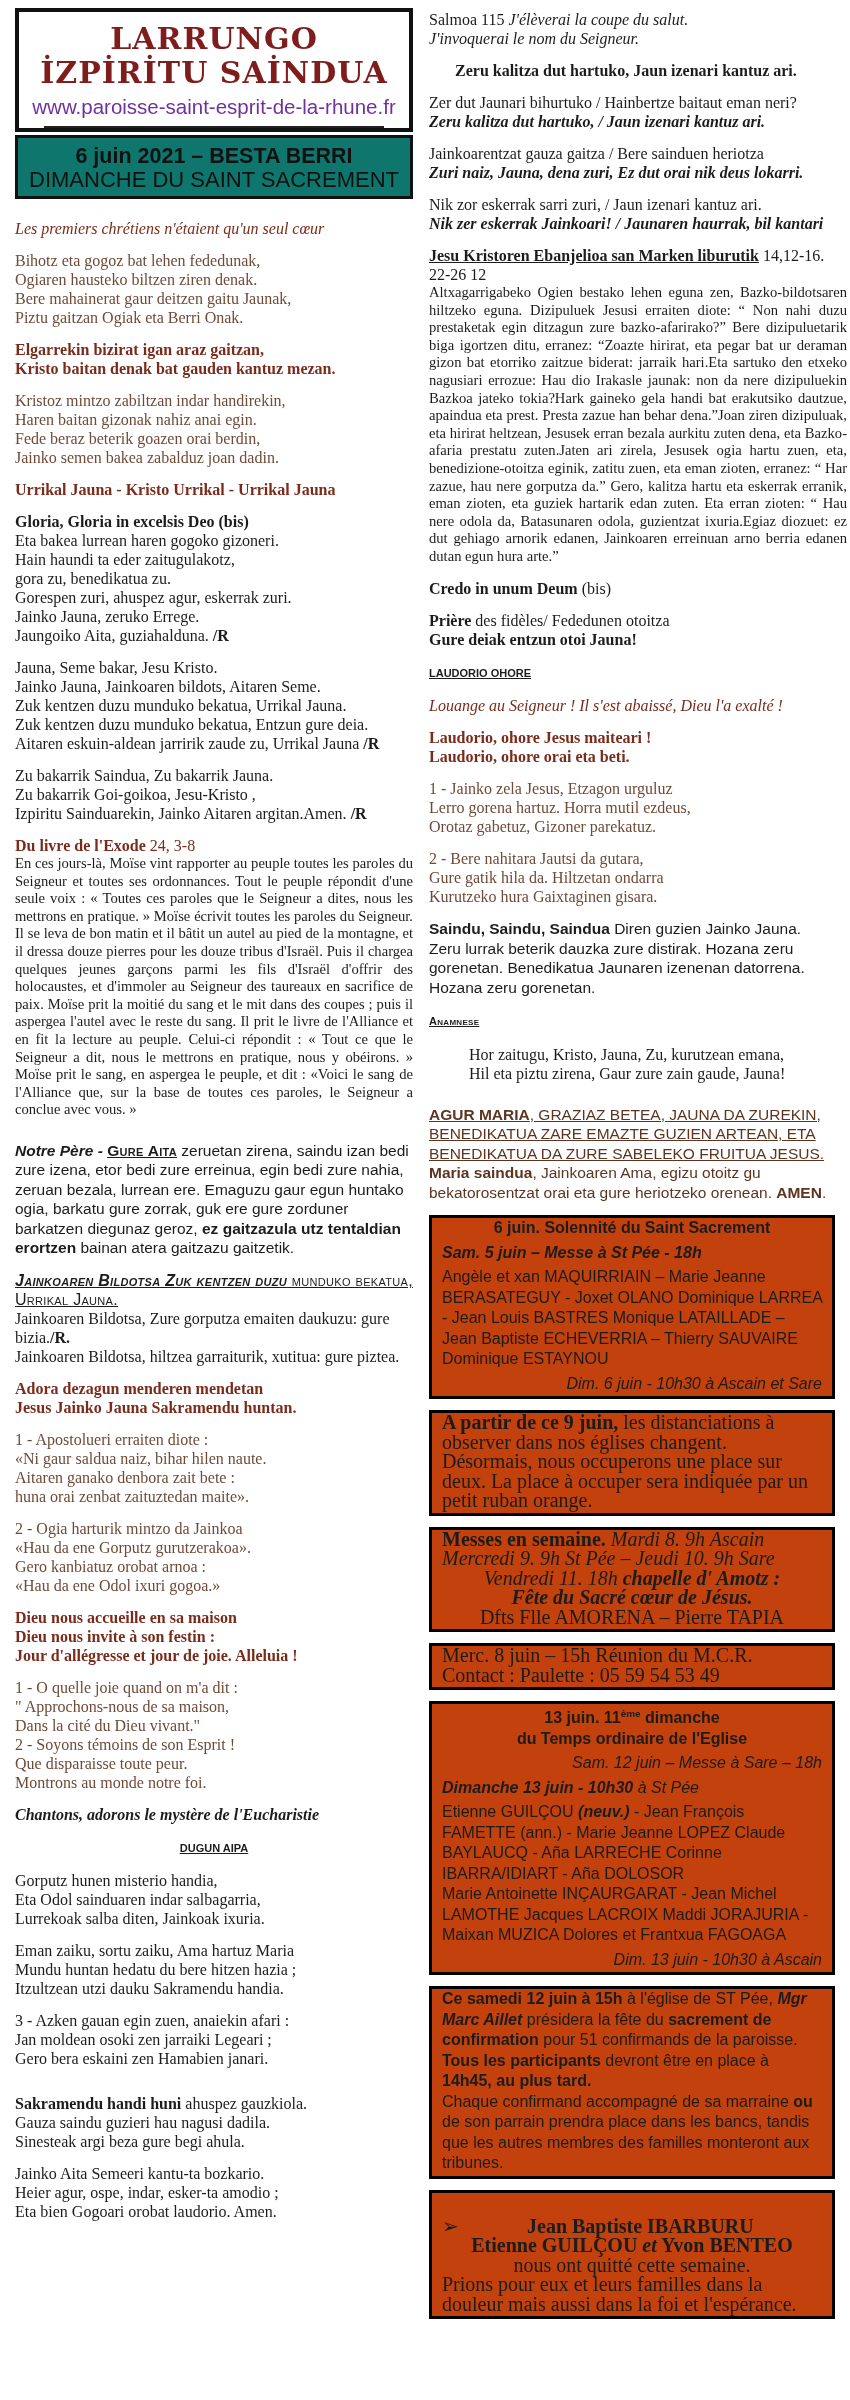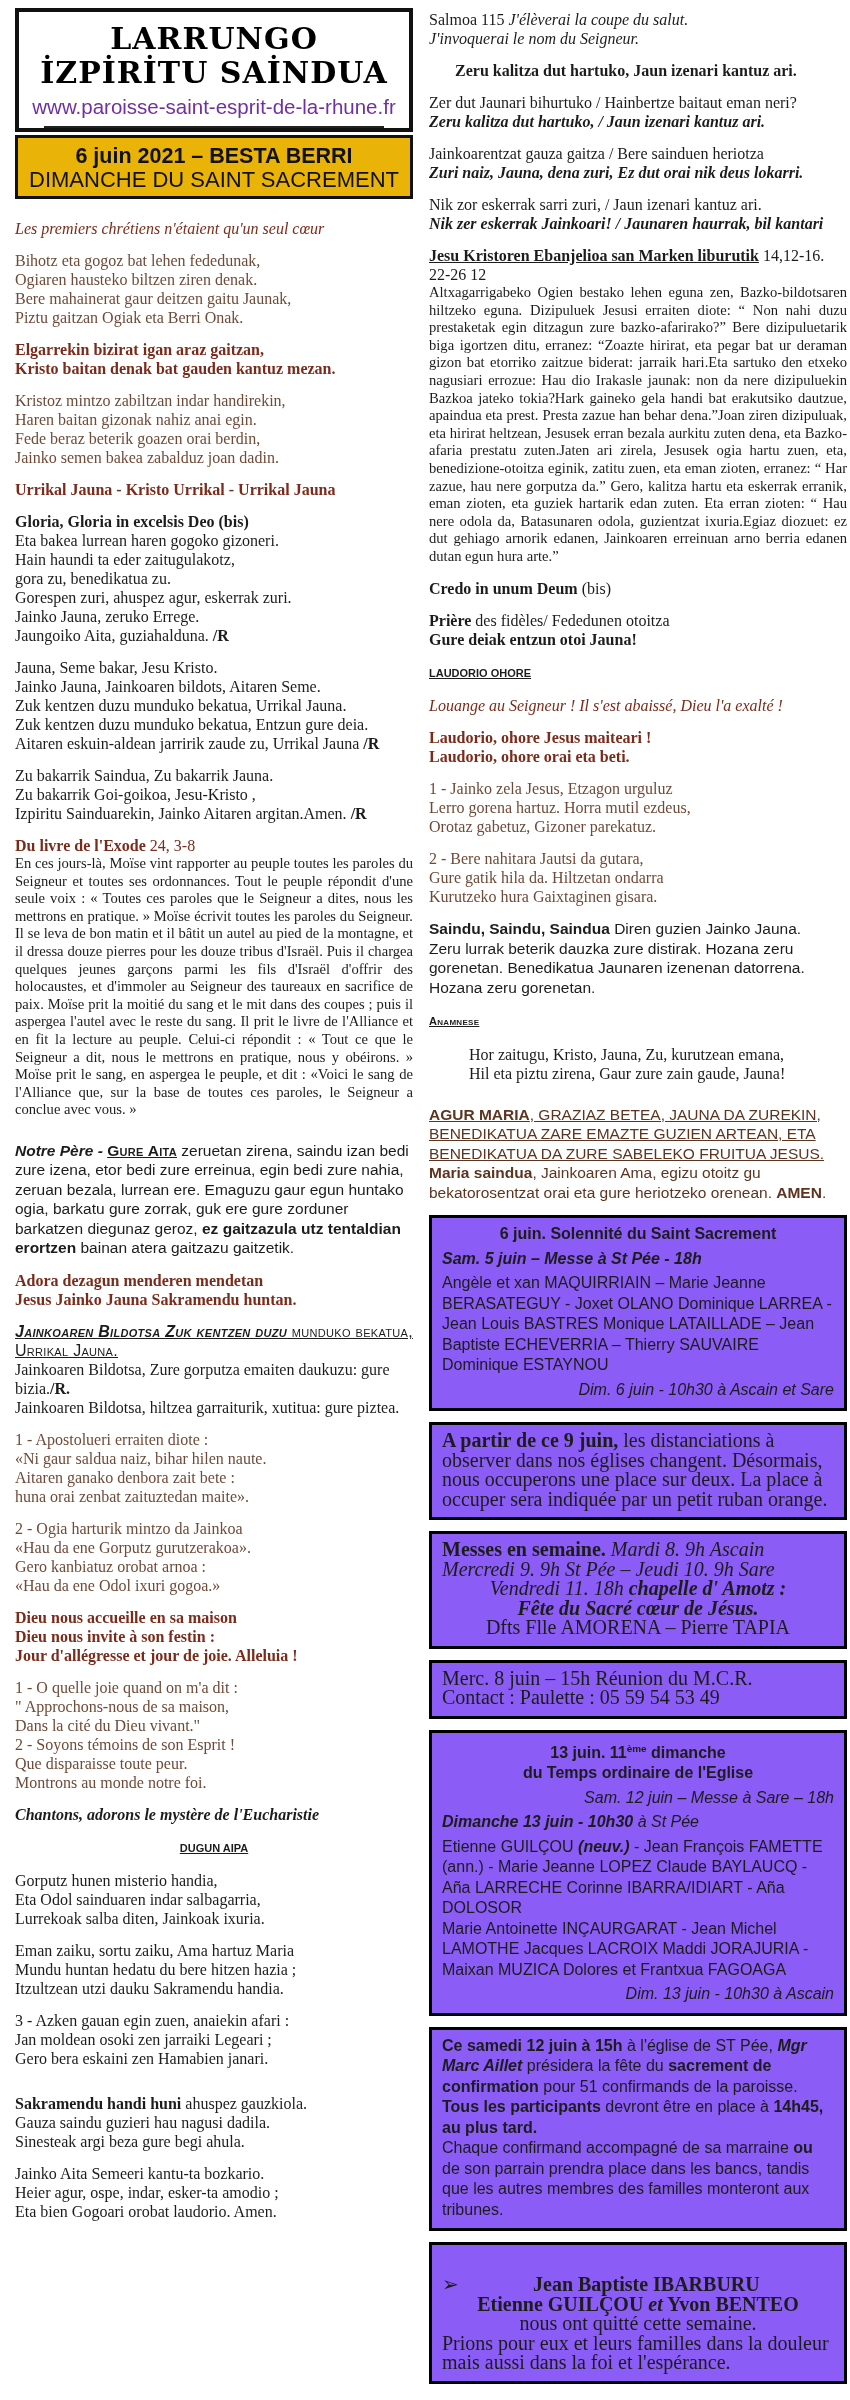--- a/index.html
+++ b/index.html
@@ -3,24 +3,24 @@
 <meta charset="utf-8">
 <style>
   html,body{margin:0;padding:0;background:#ffffff;}
   body{width:850px;height:2400px;overflow:hidden;color:#1c1c1c;}
   .page{display:flex;gap:16px;padding:8px 3px 0 15px;box-sizing:border-box;}
   .col-left{width:398px;flex:none;}
   .col-right{flex:1;min-width:0;padding-top:2px;}
 
   
   .logo-box{border:4px solid #111;text-align:center;padding:10px 2px 0 2px;background:#fff;}
-  .logo-title{font-family:"DejaVu Serif",serif;font-weight:bold;color:#000000;font-size:30px;line-height:34px;letter-spacing:1px;}
+  .logo-title{font-family:"DejaVu Serif",serif;font-weight:bold;color:#7f1d1d;font-size:30px;line-height:34px;letter-spacing:1px;}
   .logo-url{font-family:"Liberation Sans",sans-serif;color:#7030a0;font-size:20.5px;line-height:24px;margin-top:5px;}
   .logo-rule{border-top:2px solid #222;width:88%;margin:7px auto 0 auto;height:0;}
-  .title-box{border:3px solid #111;margin-top:3px;text-align:center;padding:5px 2px 6px 2px;margin-bottom:20px;background:#eab308;}
+  .title-box{border:3px solid #111;margin-top:3px;text-align:center;padding:5px 2px 6px 2px;margin-bottom:20px;background:#0f766e;}
   .title-line1{font-family:"Liberation Sans",sans-serif;font-weight:bold;font-size:21.5px;line-height:26px;color:#111;}
   .title-line2{font-family:"Liberation Sans",sans-serif;font-weight:normal;font-size:22px;line-height:21px;color:#111;}
 
   
   .p{margin:0 0 13px 0;}
   .serif{font-family:"Liberation Serif",serif;font-size:16px;line-height:19px;}
   .sans{font-family:"Liberation Sans",sans-serif;font-size:15.5px;line-height:19.5px;}
   .ff-sans{font-family:"Liberation Sans",sans-serif;}
   .b{font-weight:700;}
   .i{font-style:italic;}
@@ -36,21 +36,21 @@
   .mts{padding-top:24px;}
   .fs18{font-size:11px;}
   .maroon{color:#7a2c1c;}
   .brown{color:#6f4a38;}
   .black{color:#1c1c1c;}
   .darkbrown{color:#5d3420;}
   .just{text-align:justify;font-size:14.6px;line-height:17.6px;}
   .arrow{float:left;font-weight:400;}
 
   
-  .box{border:3px solid #000;padding:6px 10px;margin:0 0 11px 0;background:#8b5cf6;}
+  .box{border:3px solid #000;padding:0 10px;margin:0 12px 11px 0;background:#c2410c;}
   .box .p{margin:0 0 4px 0;}
   .box .p:last-child{margin-bottom:2px;}
   .bx{font-size:16px;line-height:20.5px;}
   .bxs{font-size:20px;line-height:19.5px;}
 </style>
 </head>
 <body>
 
 <div class="page">
   <div class="col-left">
@@ -107,28 +107,28 @@
           <div>Zu bakarrik Goi-goikoa, Jesu-Kristo ,</div>
           <div><span>Izpiritu Sainduarekin, Jainko Aitaren argitan.Amen. </span><span class="b">/R</span></div>
         </div>
         <div class="p serif black">
           <div><span class="b maroon">Du livre de l'Exode</span><span class="maroon"> 24, 3-8</span></div>
           <div class="just">En ces jours-là, Moïse vint rapporter au peuple toutes les paroles du Seigneur et toutes ses ordonnances. Tout le peuple répondit d'une seule voix : « Toutes ces paroles que le Seigneur a dites, nous les mettrons en pratique. » Moïse écrivit toutes les paroles du Seigneur. Il se leva de bon matin et il bâtit un autel au pied de la montagne, et il dressa douze pierres pour les douze tribus d'Israël. Puis il chargea quelques jeunes garçons parmi les fils d'Israël d'offrir des holocaustes, et d'immoler au Seigneur des taureaux en sacrifice de paix. Moïse prit la moitié du sang et le mit dans des coupes ; puis il aspergea l'autel avec le reste du sang. Il prit le livre de l'Alliance et en fit la lecture au peuple. Celui-ci répondit : « Tout ce que le Seigneur a dit, nous le mettrons en pratique, nous y obéirons. » Moïse prit le sang, en aspergea le peuple, et dit : «Voici le sang de l'Alliance que, sur la base de toutes ces paroles, le Seigneur a conclue avec vous. »</div>
         </div>
         <div class="p sans black mt">
           <div class="flow"><span class="b i">Notre Père - </span><span class="b u sc">Gure Aita</span><span> zeruetan zirena, saindu izan bedi zure izena, etor bedi zure erreinua, egin bedi zure nahia, zeruan bezala, lurrean ere. Emaguzu gaur egun huntako ogia, barkatu gure zorrak, guk ere gure zorduner barkatzen diegunaz geroz, </span><span class="b">ez gaitzazula utz tentaldian erortzen</span><span> bainan atera gaitzazu gaitzetik.</span></div>
         </div>
-        <div class="p serif b maroon">
-          <div>Adora dezagun menderen mendetan</div>
-          <div>Jesus Jainko Jauna Sakramendu huntan.</div>
-        </div>
         <div class="p serif black">
           <div class="flow"><span class="ff-sans b i u sc">Jainkoaren Bildotsa Zuk kentzen duzu</span><span class="ff-sans u sc"> munduko bekatua, Urrikal Jauna.</span></div>
           <div class="flow"><span>Jainkoaren Bildotsa, Zure gorputza emaiten daukuzu: gure bizia.</span><span class="b">/R.</span></div>
           <div>Jainkoaren Bildotsa, hiltzea garraiturik, xutitua: gure piztea.</div>
+        </div>
+        <div class="p serif b maroon">
+          <div>Adora dezagun menderen mendetan</div>
+          <div>Jesus Jainko Jauna Sakramendu huntan.</div>
         </div>
         <div class="p serif brown">
           <div>1 - Apostolueri erraiten diote :</div>
           <div>«Ni gaur saldua naiz, bihar hilen naute.</div>
           <div>Aitaren ganako denbora zait bete :</div>
           <div>huna orai zenbat zaituztedan maite».</div>
         </div>
         <div class="p serif brown">
           <div>2 - Ogia harturik mintzo da Jainkoa</div>
           <div>«Hau da ene Gorputz gurutzerakoa».</div>

